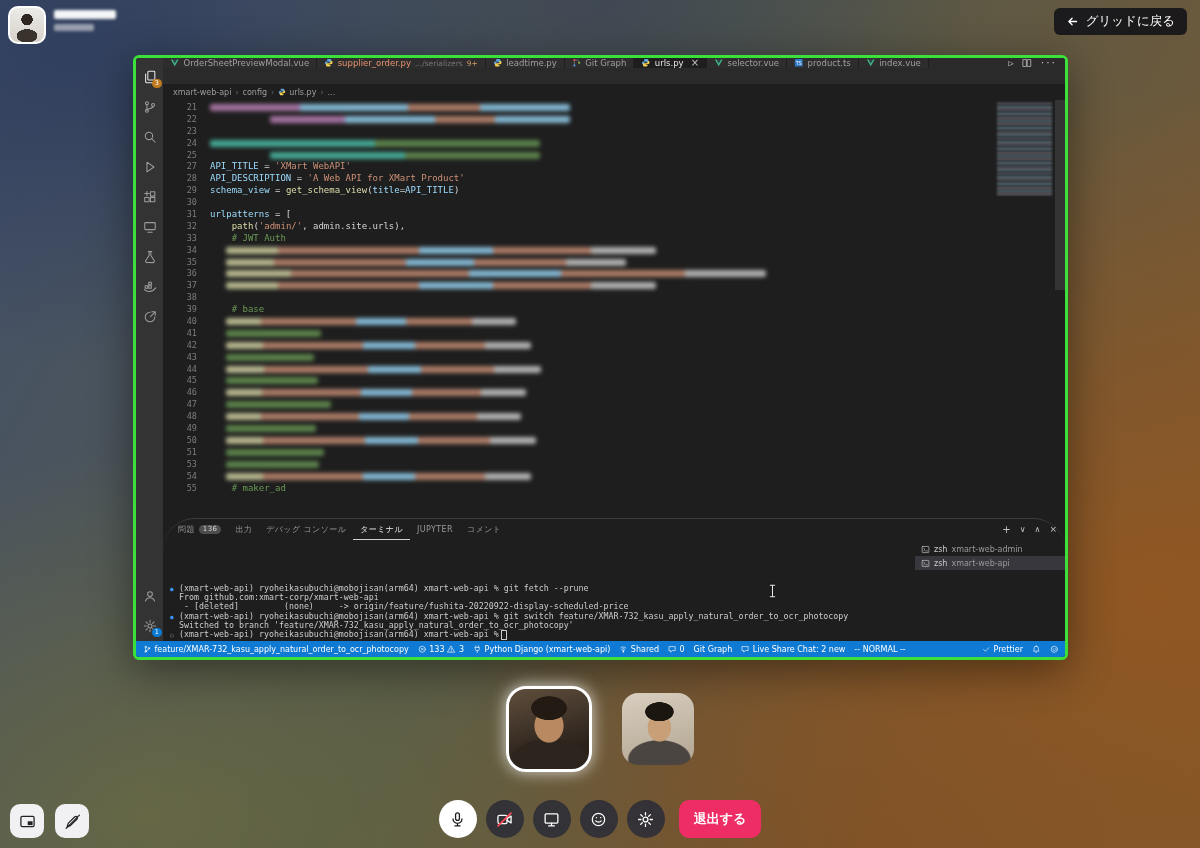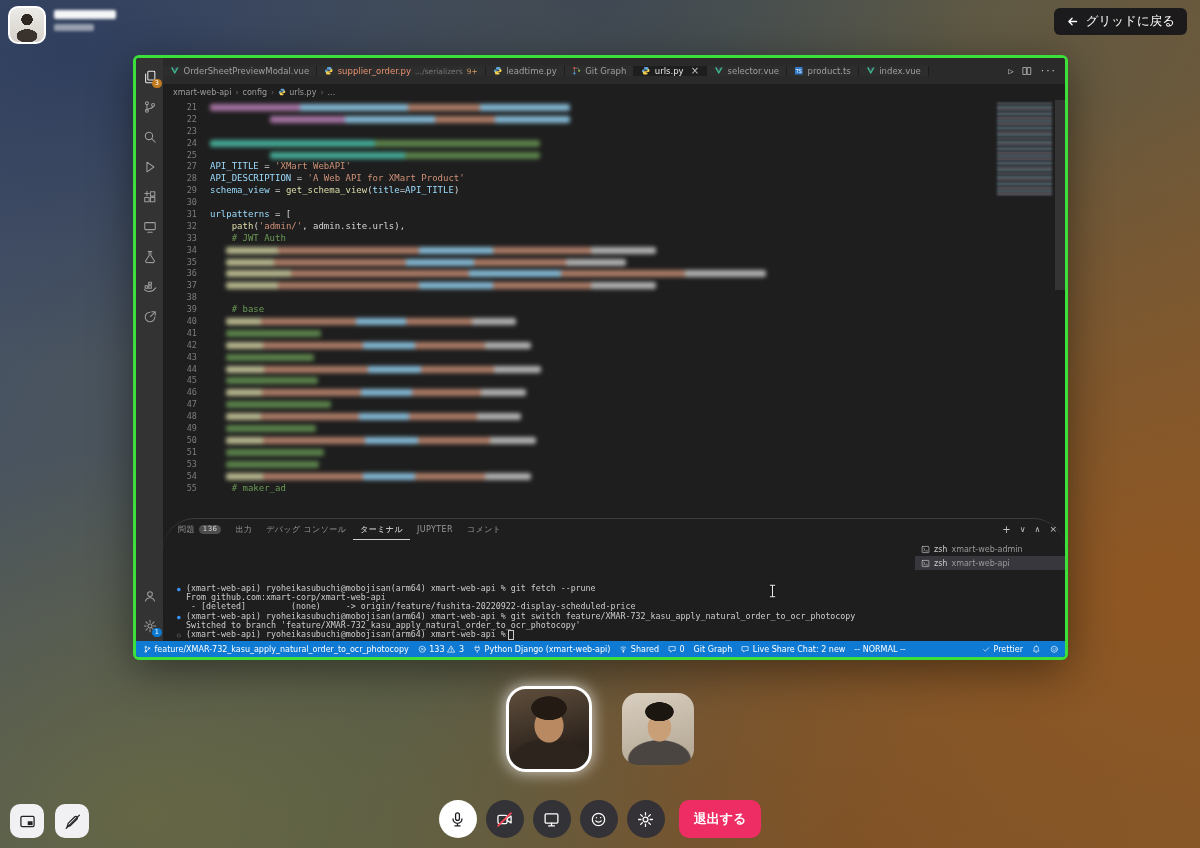--- a/index.html
+++ b/index.html
@@ -35,21 +35,21 @@
   .vs-main{flex:1;display:flex;min-height:0;}
   .activity-bar{width:27px;background:#333333;display:flex;flex-direction:column;align-items:center;padding-top:4px;flex:none;}
   .ab-item{width:27px;height:30px;display:flex;align-items:center;justify-content:center;color:#9d9d9d;position:relative;cursor:pointer;}
   .ab-item.active{color:#e8e8e8;}
   .ab-item svg{width:14px;height:14px;}
   .ab-badge{position:absolute;right:1px;bottom:4px;background:#bf7a1f;color:#fff;font-size:6.5px;line-height:1;
     padding:1.5px 3px;border-radius:6px;font-family:"DejaVu Sans",sans-serif;}
   .ab-badge.blue{background:#0a7ad2;}
   .ab-spacer{flex:1;}
   .vs-right{flex:1;display:flex;flex-direction:column;min-width:0;}
-  .tab-bar{height:26px;background:#2a2a2b;display:flex;align-items:center;flex:none;gap:28px;}
+  .tab-bar{height:26px;background:#2a2a2b;display:flex;align-items:flex-start;flex:none;gap:28px;}
   .tabs{display:flex;flex:1;min-width:0;overflow:hidden;}
   .tab{display:flex;align-items:center;gap:4px;padding:0 7px;background:#2d2d2d;border-right:1px solid #1e1e1e;
     font-size:8.5px;color:#9f9f9f;white-space:nowrap;cursor:pointer;font-family:"DejaVu Sans",sans-serif;}
   .tab.active{background:#1e1e1e;color:#e6e6e6;}
   .tab .ic{display:flex;}
   .tab .ic svg{width:9.5px;height:9.5px;}
   .tab-label.mod{color:#e8926d;}
   .tab-detail{color:#767676;font-size:7.5px;}
   .tab-badge{color:#d19a66;font-size:7.5px;}
   .tab-close{color:#c0c0c0;margin-left:3px;font-size:10px;line-height:1;cursor:pointer;}
@@ -78,21 +78,21 @@
   .scroll-thumb{position:absolute;right:0;top:0;width:10px;height:190px;background:rgba(121,121,121,.25);cursor:pointer;}
   .panel{height:122px;border-top:1px solid #3c3c3c;display:flex;flex-direction:column;background:#1e1e1e;flex:none;border-radius:32px;}
   .panel-tabs{height:21px;display:flex;align-items:center;padding:0 8px;font-family:"DejaVu Sans",sans-serif;flex:none;}
   .p-tab{font-size:8px;color:#9a9a9a;letter-spacing:.4px;padding:0 7px;height:100%;display:flex;align-items:center;gap:4px;
     cursor:pointer;box-sizing:border-box;}
   .p-tab.active{color:#e7e7e7;border-bottom:1px solid #cfcfcf;}
   .p-badge{background:#4d4d4d;color:#d6d6d6;border-radius:7px;font-size:7px;padding:1px 4px;line-height:1;}
   .panel-actions{margin-left:auto;display:flex;gap:9px;color:#c5c5c5;align-items:center;}
   .panel-actions .ic{cursor:pointer;display:flex;}
   .panel-body{flex:1;display:flex;min-height:0;}
-  .terminal{flex:1;padding:44px 0 0 14px;font-size:8.3px;line-height:9.2px;color:#cccccc;position:relative;overflow:hidden;min-width:0;}
+  .terminal{flex:1;padding:44px 0 0 7px;font-size:8.3px;line-height:9.2px;color:#cccccc;position:relative;overflow:hidden;min-width:0;}
   .t-line{display:flex;white-space:pre;}
   .t-marker{width:9px;flex:none;font-size:6px;line-height:9.2px;color:#3794ff;}
   .t-marker.circle{color:#9a9a9a;}
   .t-text{white-space:pre;overflow:hidden;}
   .t-cursor{display:inline-block;width:4.5px;height:7.5px;border:1px solid #cccccc;margin-left:2px;vertical-align:middle;}
   .ibeam{position:absolute;left:605px;top:44px;}
   .ibeam svg{width:9px;height:14px;filter:drop-shadow(0 0 1px rgba(0,0,0,.8));}
   .terminal-side{width:150px;flex:none;padding-top:2px;font-family:"DejaVu Sans",sans-serif;}
   .sess{display:flex;align-items:center;gap:4px;height:14px;padding:0 6px;font-size:8px;color:#cccccc;cursor:pointer;}
   .sess.sel{background:#37373d;}

